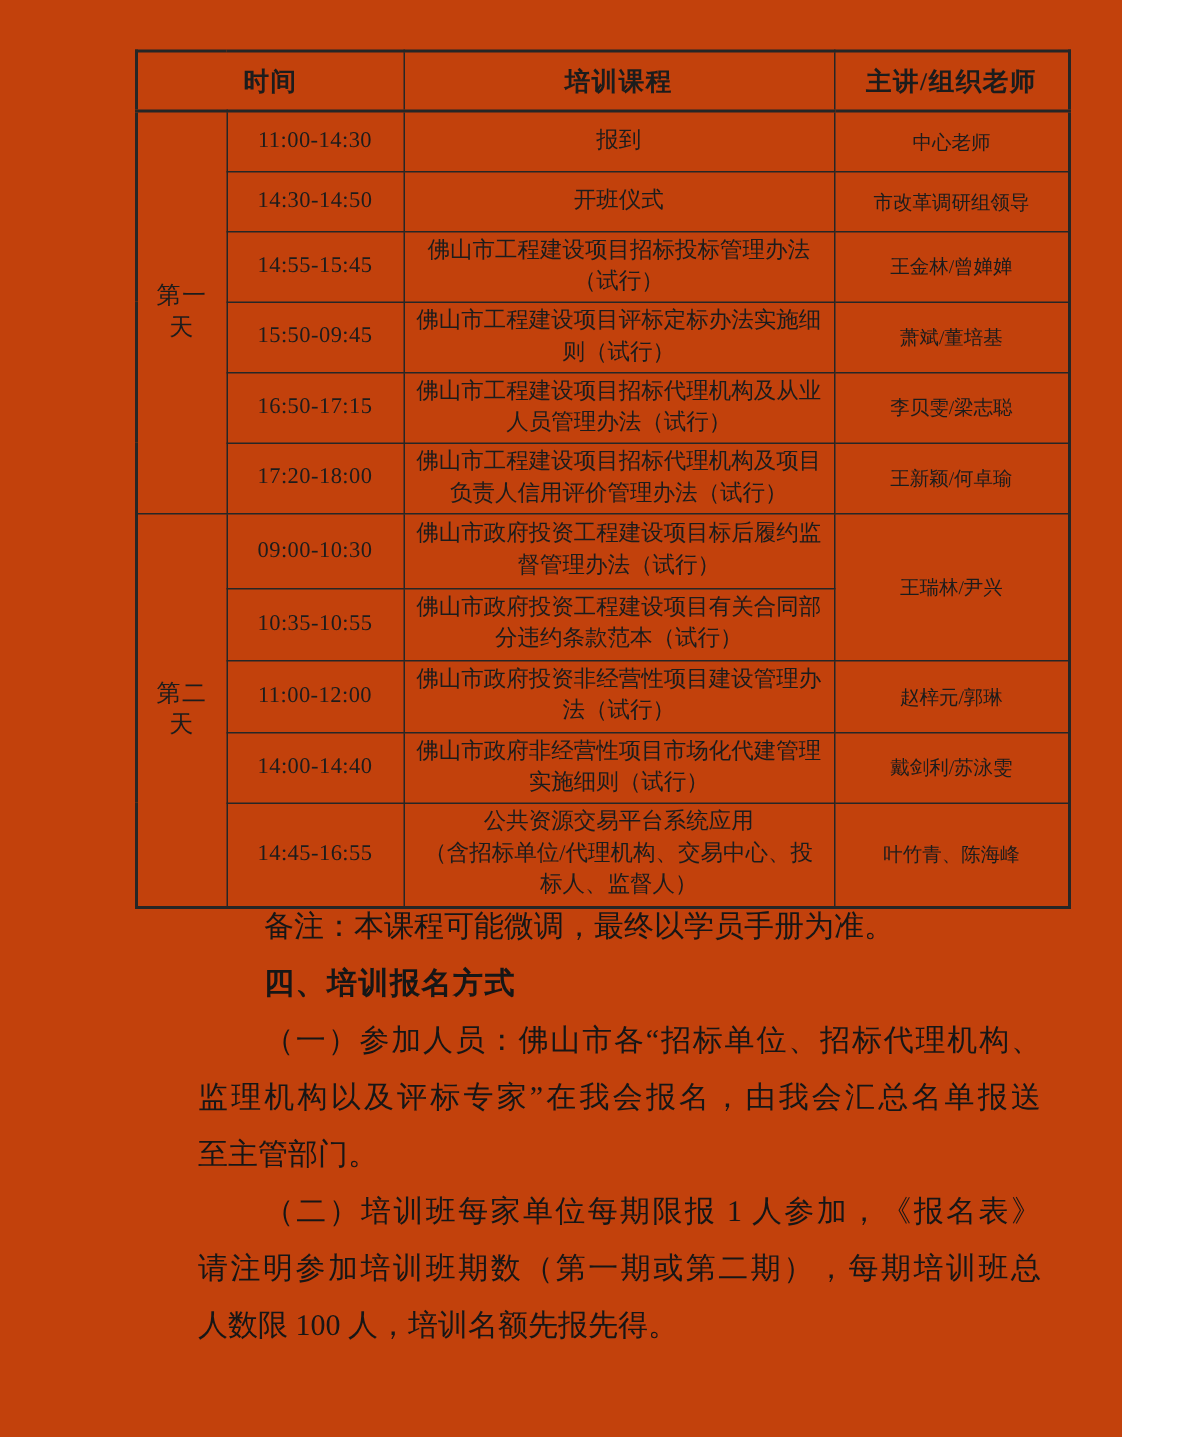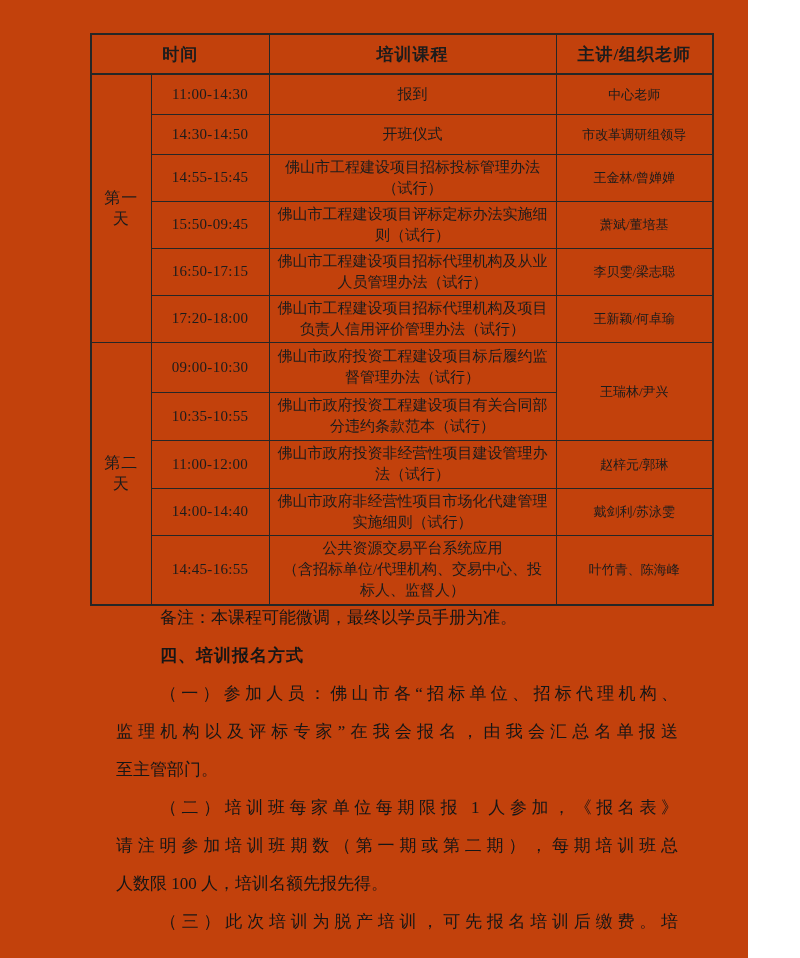--- a/index.html
+++ b/index.html
@@ -34,23 +34,23 @@
     font-weight:bold;
     letter-spacing:1px;
     border-bottom:2px solid #262626;
   }
   .schedule td.day   { font-size:16px; letter-spacing:1px; }
   .schedule td.time  { font-size:15px; letter-spacing:0.3px; }
   .schedule td.course{ font-size:15px;margin-left:40px; }
   .schedule td.teacher{ font-size:13px; }
   .bodytext {
     position:absolute;
-    left:116px; top:599px;
+    left:132px; top:599px;
     width:562px;
-    font-size:17px;
+    font-size:20px;
     color:#161616;
   }
   .bl { height:38px; line-height:38px; white-space:nowrap; }
   .indent { text-indent:44px; }
   .bold { font-weight:bold; letter-spacing:1px; }
   .just { white-space:normal; text-align:justify; text-align-last:justify; }
 </style>
 </head>
 <body>
 
@@ -135,16 +135,15 @@
 
   <div class="bodytext">
     <div class="bl indent">备注：本课程可能微调，最终以学员手册为准。</div>
     <div class="bl indent bold">四、培训报名方式</div>
     <div class="bl indent just">（一）参加人员：佛山市各“招标单位、招标代理机构、</div>
     <div class="bl just">监理机构以及评标专家”在我会报名，由我会汇总名单报送</div>
     <div class="bl">至主管部门。</div>
     <div class="bl indent just">（二）培训班每家单位每期限报 1 人参加，《报名表》</div>
     <div class="bl just">请注明参加培训班期数（第一期或第二期），每期培训班总</div>
     <div class="bl">人数限 100 人，培训名额先报先得。</div>
-    <div class="bl indent just">（三）此次培训为脱产培训，可先报名培训后缴费。培</div>
   </div>
 
 </div>
 
 </body></html>

